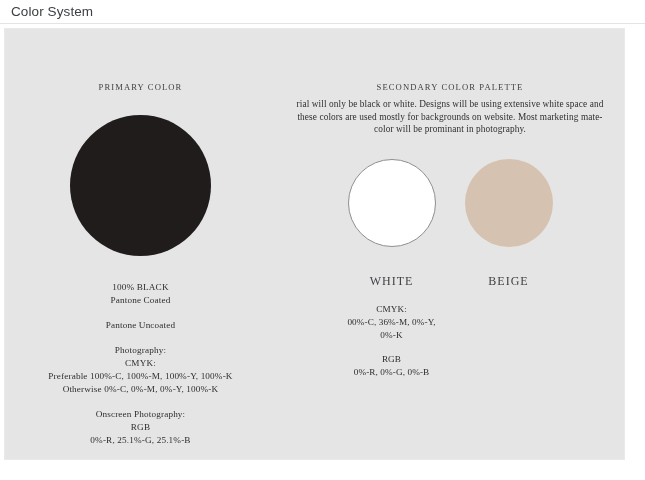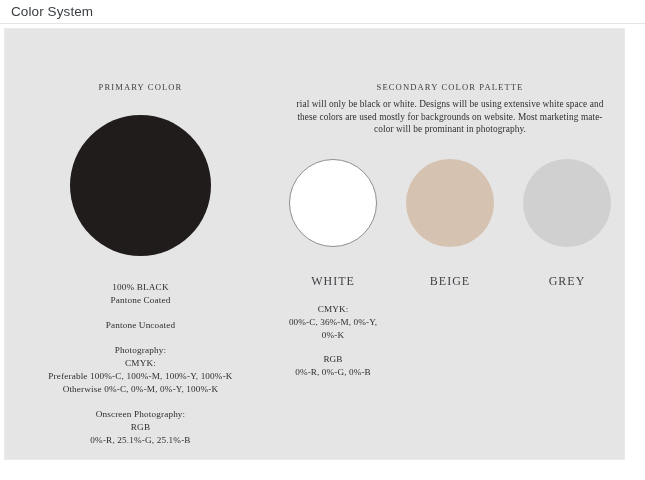--- a/index.html
+++ b/index.html
@@ -202,22 +202,18 @@
             <div>RGB</div>
             <div>0%-R, 0%-G, 0%-B</div>
           </div>
         </div>
 
         <div class="swatch-cell">
           <div class="swatch-circle" id="swatch-beige" style="background: rgb(214, 194, 176);"></div>
           <div class="swatch-label">BEIGE</div>
         </div>
 
-        <div class="swatch-cell">
-          <div class="swatch-circle" id="swatch-grey" style="background: rgb(208, 208, 208);"></div>
-          <div class="swatch-label">GREY</div>
-        </div>
 
       </div>
     </div>
 
   </div>
 </div>
 
 </body></html>

